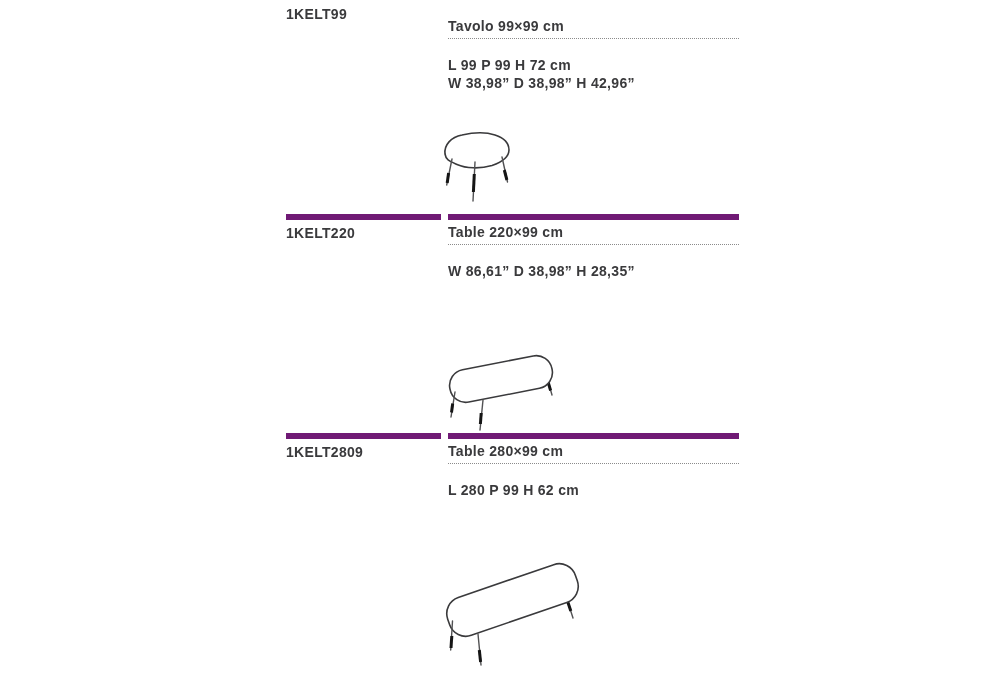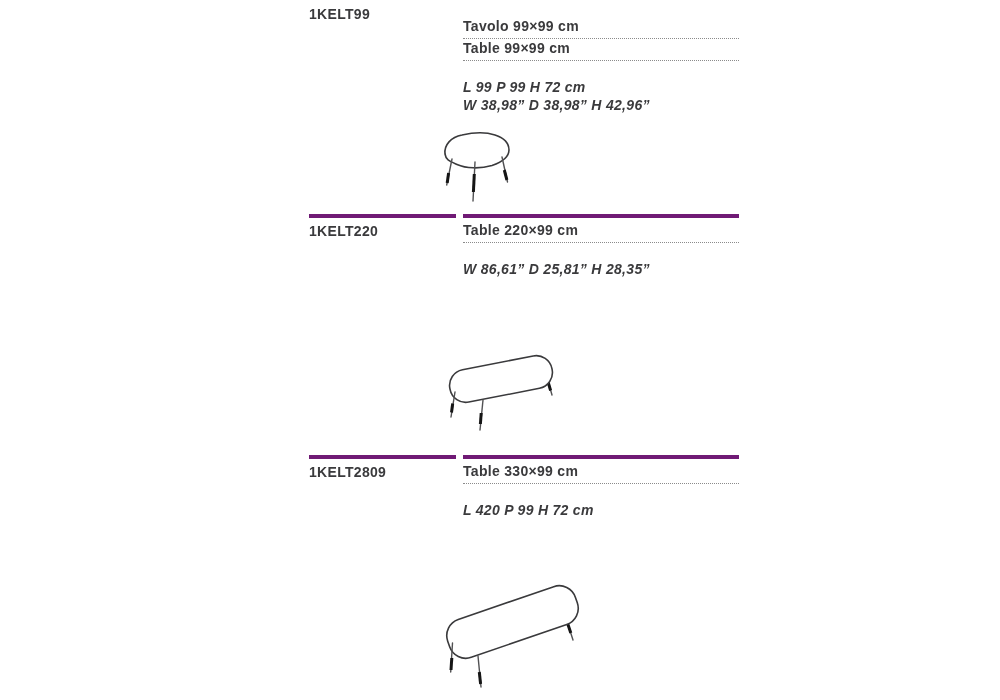--- a/index.html
+++ b/index.html
@@ -7,36 +7,36 @@
     width: 1000px; height: 700px;
     background: #ffffff;
     font-family: "Liberation Sans", sans-serif;
     color: #3a3a3c;
   }
   .sheet { position: relative; width: 1000px; height: 700px; overflow: hidden; }
 
   .section { position: absolute; left: 286px; width: 453px; }
   #section-1 { top: 0; height: 214px; }
   #section-2 { top: 214px; height: 241px; }
-  #section-3 { top: 455px; height: 245px; }
+  #section-3 { top: 433px; height: 245px; }
 
   .cols { display: flex; align-items: stretch; }
   .code-col {
     width: 155px; margin-right: 7px; padding-top: 6px;
-    font-size: 14px; font-weight: 600; letter-spacing: .3px; margin-left: 23px;
+    font-size: 14px; font-weight: 600; letter-spacing: .3px;
   }
   .desc-col { width: 291px; padding-top: 19px; font-size: 14px; font-weight: 600; letter-spacing: .3px; }
-  .ruled .code-col, .ruled .desc-col { border-top: 4px solid #701a75; padding-top: 5px; }
+  .ruled .code-col, .ruled .desc-col { border-top: 6px solid #701a75; padding-top: 5px; }
 
   .name-row {
     line-height: 15px; padding-bottom: 4px; margin-bottom: 2px;
     border-bottom: 1px dotted #8b8b8b;
     white-space: nowrap;
   }
-  .dims { margin-top: 17px; line-height: 18px; font-style: italic; }
+  .dims { margin-top: 17px; line-height: 18px; }
   .dims div { white-space: nowrap; }
 
   .drawing { position: absolute; }
   #drawing-1 { left: 142px; top: 126px; }
   #drawing-2 { left: 147px; top: 136px; }
   #drawing-3 { left: 149px; top: 124px; }
 
   .tabletop { fill: #ffffff; stroke: #3a3a3c; stroke-width: 1.6; stroke-linejoin: round; }
   .leg  { stroke: #515153; stroke-width: 1.4; fill: none; stroke-linecap: round; }
   .foot { stroke: #151515; stroke-width: 3;   fill: none; stroke-linecap: butt; }
@@ -44,21 +44,20 @@
 </head>
 <body>
 
 <div class="sheet">
 
   <div class="section" id="section-1">
     <div class="cols">
       <div class="code-col">1KELT99</div>
       <div class="desc-col">
         <div class="name-row">Tavolo 99×99 cm</div>
-        <div class="name-row">Table 99×99 cm</div>
         <div class="dims">
           <div>L 99 P 99 H 72 cm</div>
           <div>W 38,98” D 38,98” H 42,96”</div>
         </div>
       </div>
     </div>
     <svg class="drawing" id="drawing-1" width="110" height="85" viewBox="0 0 110 85">
       <path class="tabletop" d="M 17 28 C 16 19, 23 11, 34 9 C 45 6.5, 58 6, 67 9 C 76 12, 81 17, 81 24
                C 81 31, 74 36, 64 39.5 C 52 43, 38 42.5, 29 38.5 C 21 35, 18 34, 17 28 Z"></path>
       <line class="leg" x1="24" y1="33" x2="18.7" y2="59"></line>
@@ -69,42 +68,42 @@
       <line class="foot" x1="76.3" y1="44" x2="78.9" y2="54"></line>
     </svg>
   </div>
 
   <div class="section" id="section-2">
     <div class="cols ruled">
       <div class="code-col">1KELT220</div>
       <div class="desc-col">
         <div class="name-row">Table 220×99 cm</div>
         <div class="dims">
-          <div>W 86,61” D 25,81” H 28,35”</div>
+          <div>W 86,61” D 38,98” H 28,35”</div>
         </div>
       </div>
     </div>
     <svg class="drawing" id="drawing-2" width="190" height="95" viewBox="0 0 190 95">
       <line class="leg" x1="111" y1="17" x2="119" y2="45"></line>
       <line class="foot" x1="114.5" y1="30" x2="117.6" y2="40.5"></line>
       <rect class="tabletop" x="16" y="12.5" width="104" height="33" rx="16" transform="rotate(-11 68 29)"></rect>
       <line class="leg" x1="50" y1="50" x2="47" y2="80"></line>
       <line class="foot" x1="48.2" y1="63" x2="47.4" y2="74"></line>
       <line class="leg" x1="22" y1="42" x2="18" y2="67"></line>
       <line class="foot" x1="19.7" y1="53.5" x2="18.5" y2="62.5"></line>
     </svg>
   </div>
 
   <div class="section" id="section-3">
     <div class="cols ruled">
       <div class="code-col">1KELT2809</div>
       <div class="desc-col">
-        <div class="name-row">Table 330×99 cm</div>
+        <div class="name-row">Table 280×99 cm</div>
         <div class="dims">
-          <div>L 420 P 99 H 72 cm</div>
+          <div>L 280 P 99 H 62 cm</div>
         </div>
       </div>
     </div>
     <svg class="drawing" id="drawing-3" width="205" height="125" viewBox="0 0 205 125">
       <line class="leg" x1="128" y1="30" x2="138" y2="61"></line>
       <line class="foot" x1="131.8" y1="42" x2="135.8" y2="54"></line>
       <rect class="tabletop" x="10" y="23" width="135" height="40" rx="17" transform="rotate(-19 77.5 43)"></rect>
       <line class="leg" x1="43" y1="77" x2="46" y2="108"></line>
       <line class="foot" x1="44.3" y1="93" x2="45.6" y2="105"></line>
       <line class="leg" x1="17.5" y1="64" x2="15.7" y2="93"></line>

